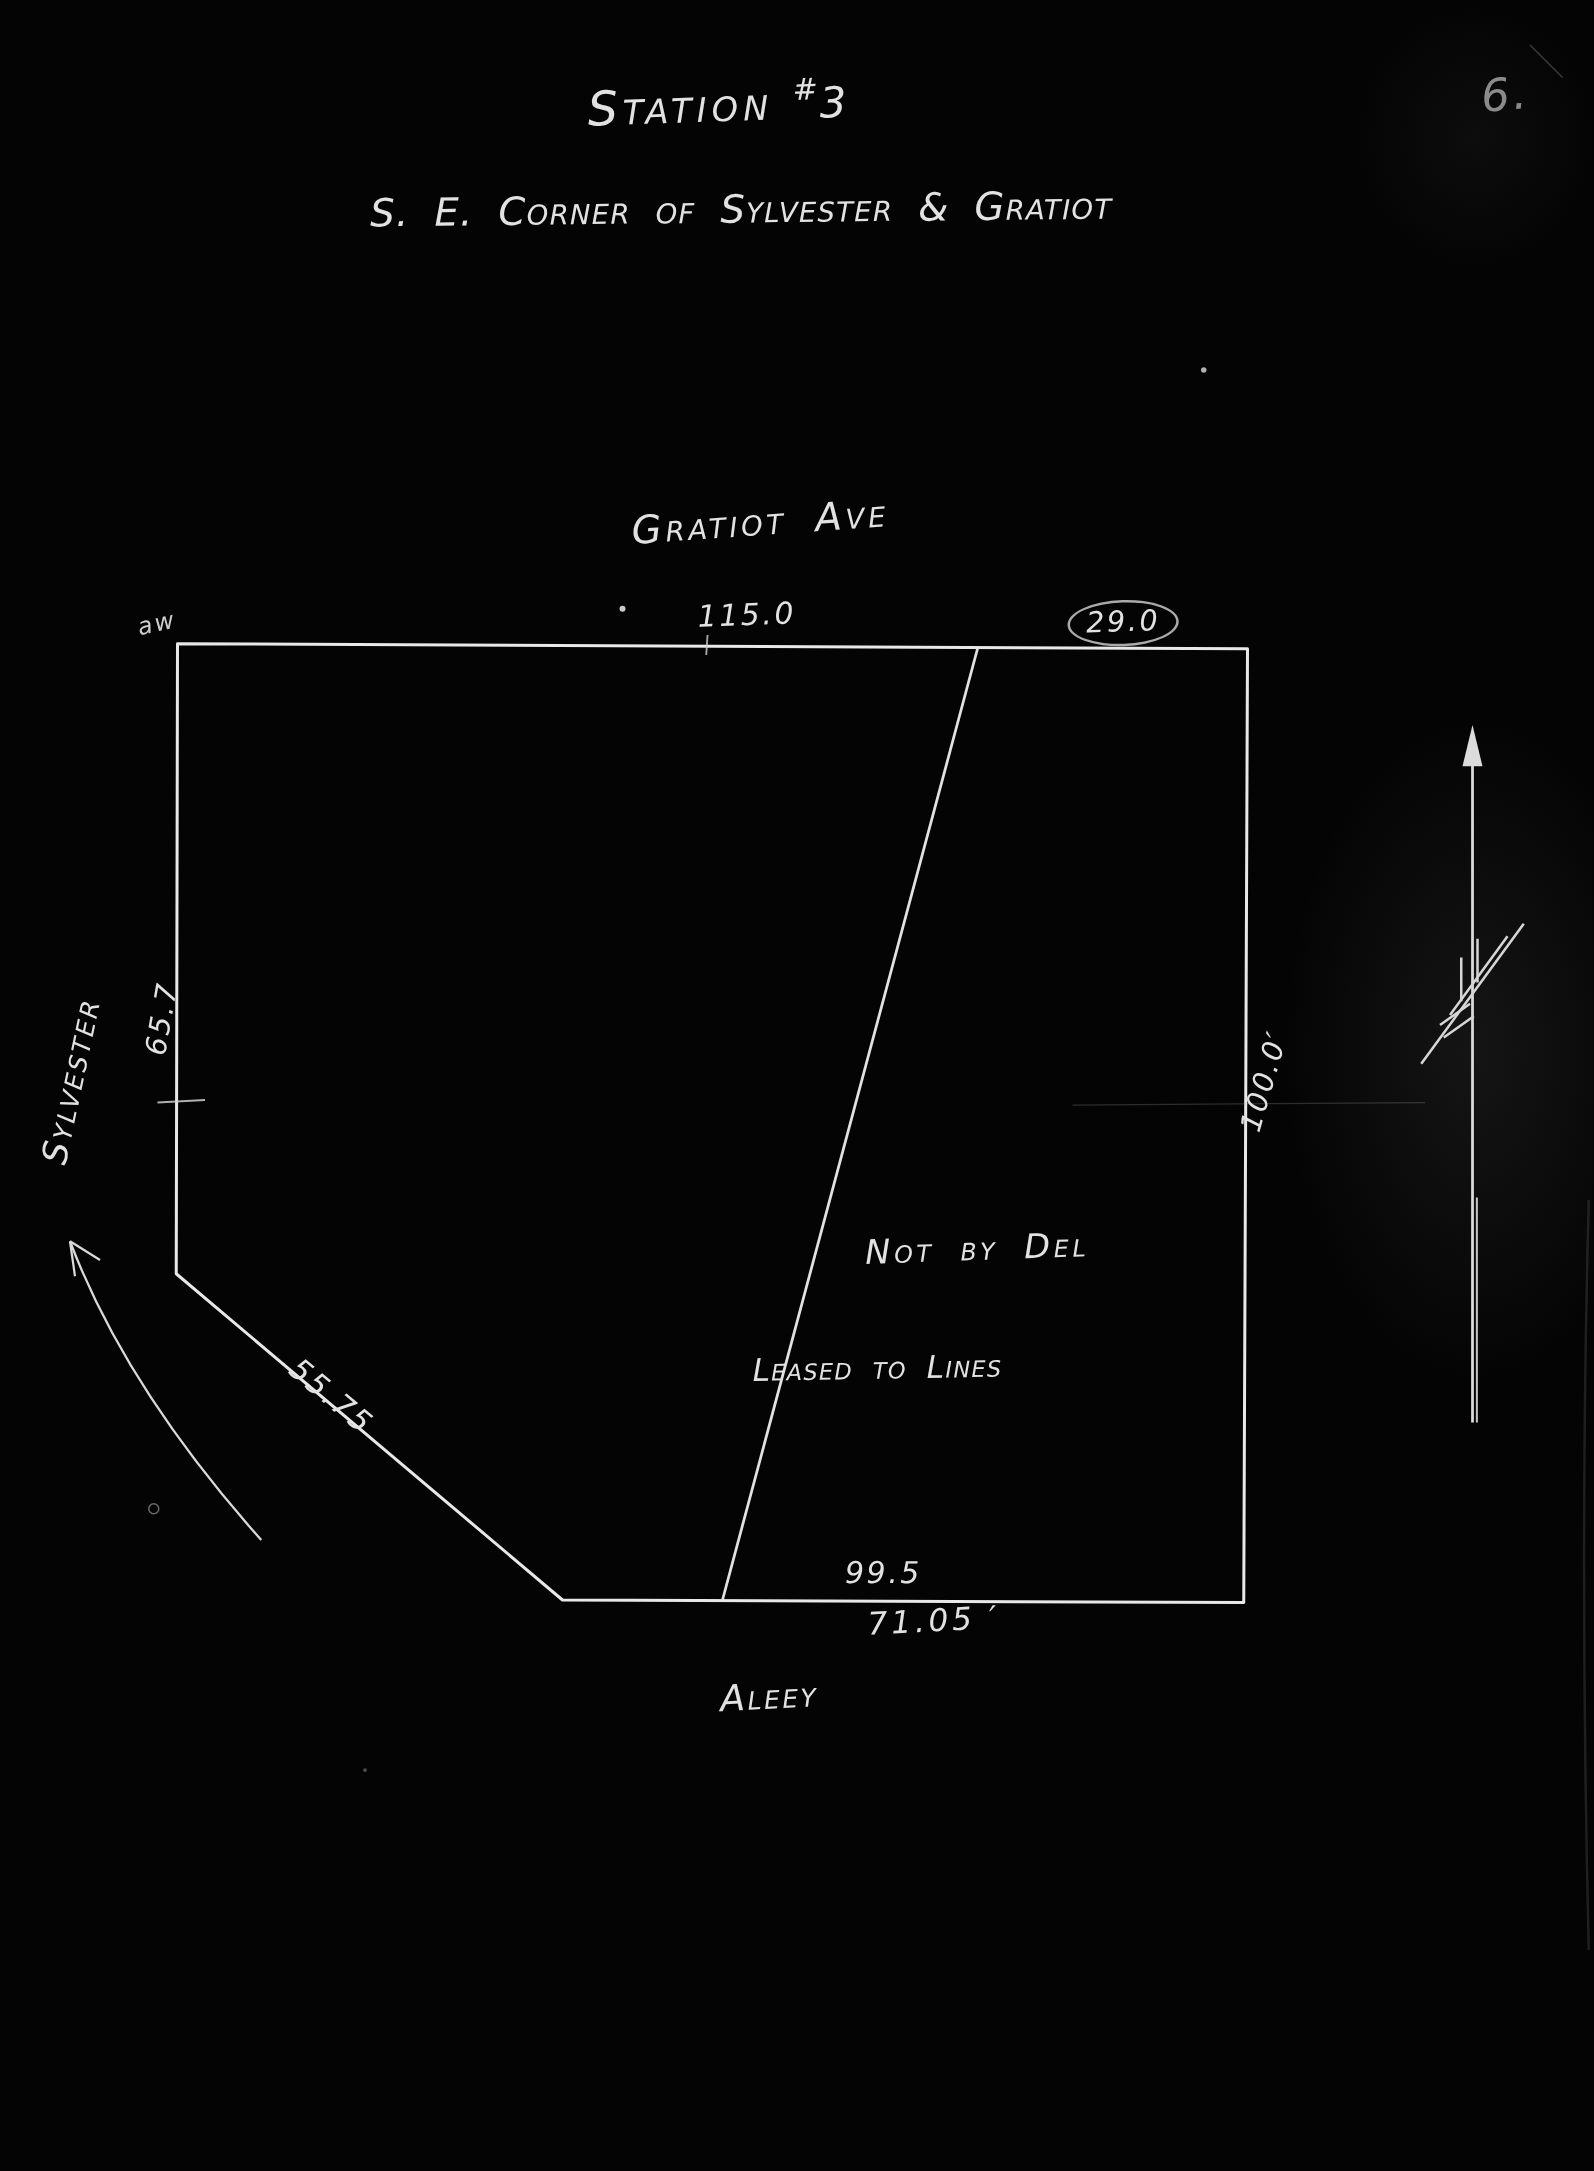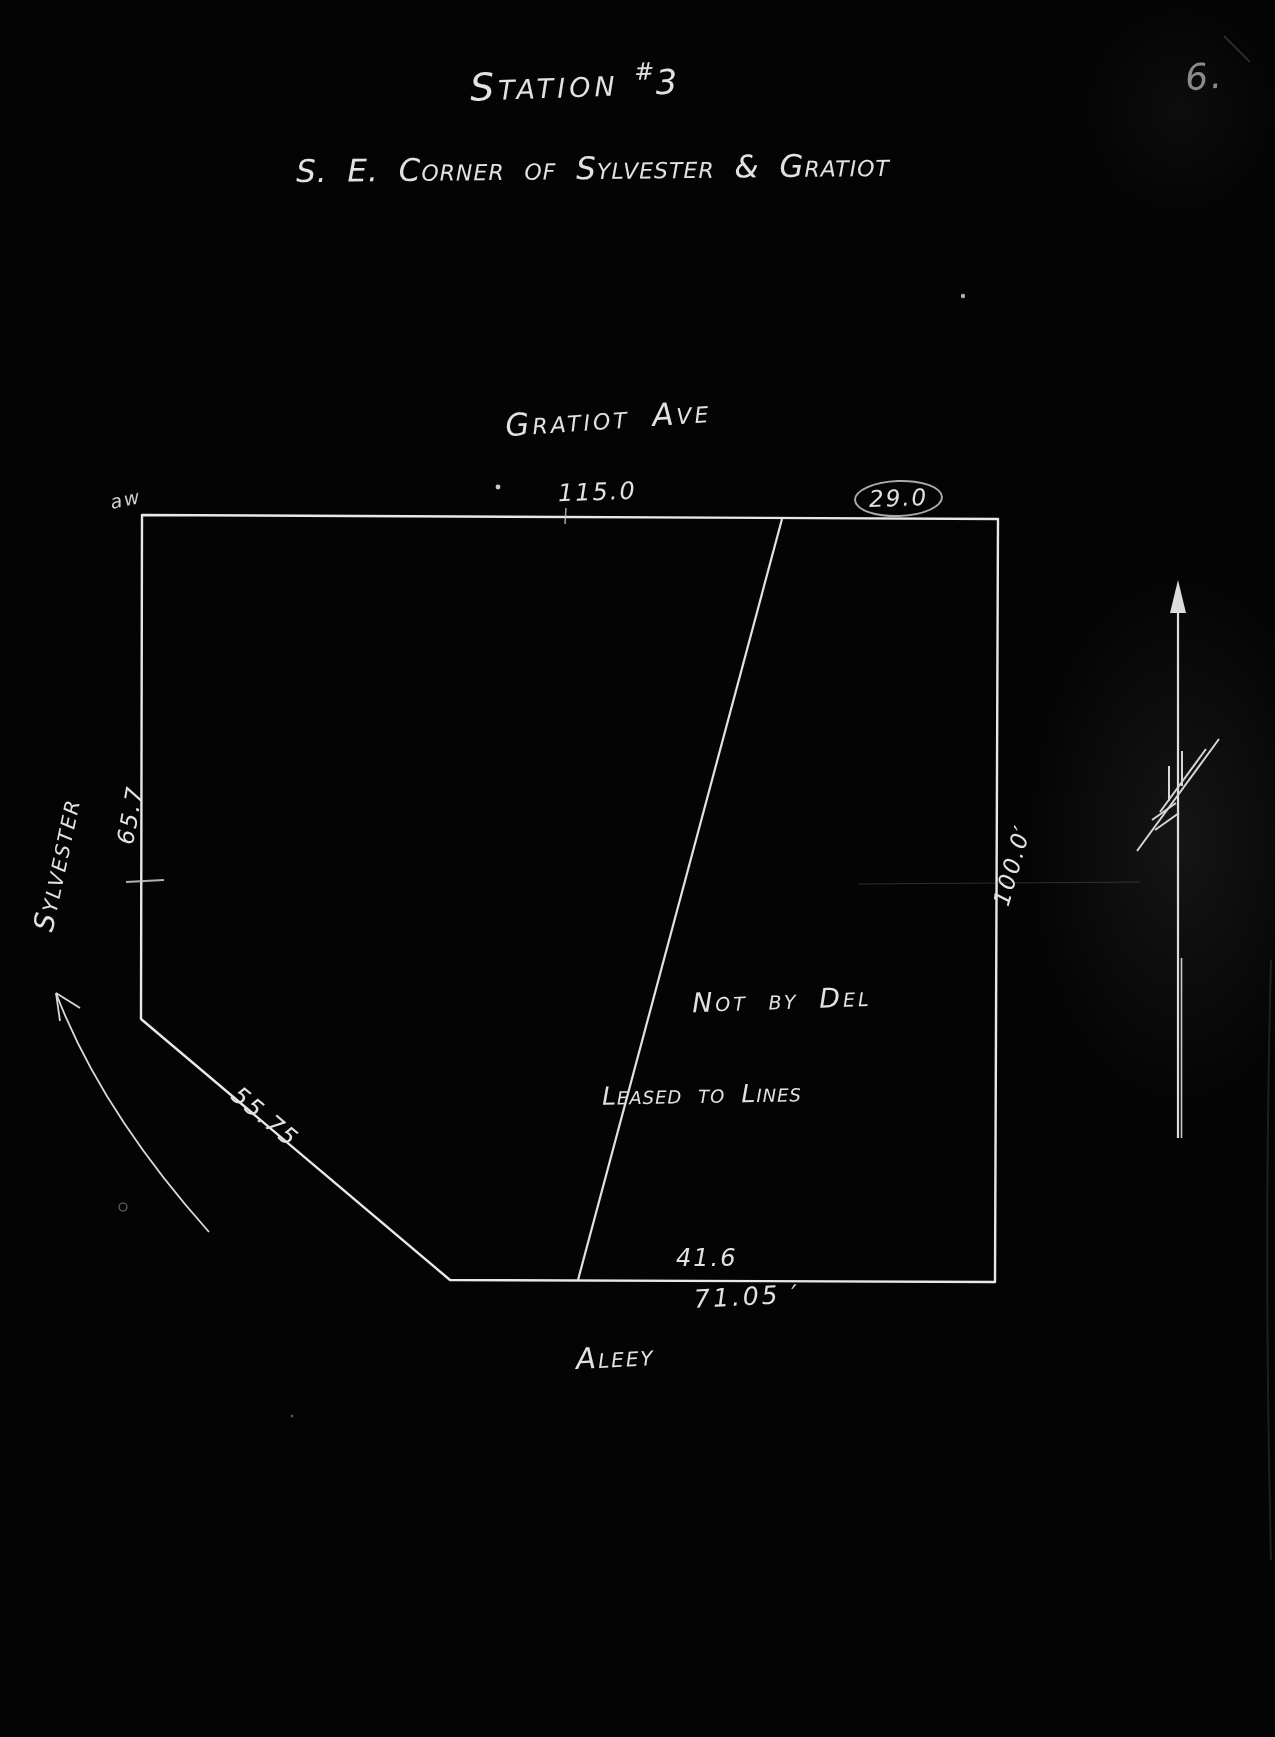--- a/index.html
+++ b/index.html
@@ -119,19 +119,19 @@
   <div class="hand dim-65">65.7</div>
 
   <div class="hand dim-100">100.0′</div>
 
   <div class="hand note1">Not by Del</div>
 
   <div class="hand note2">Leased to Lines</div>
 
   <div class="hand dim-5575">55.75</div>
 
-  <div class="hand dim-56">41.6</div>
+  <div class="hand dim-56">99.5</div>
 
   <div class="hand dim-71">71.05 ′</div>
 
   <div class="hand street-bottom">Aleey</div>
 
 </div>
 
 </body></html>

